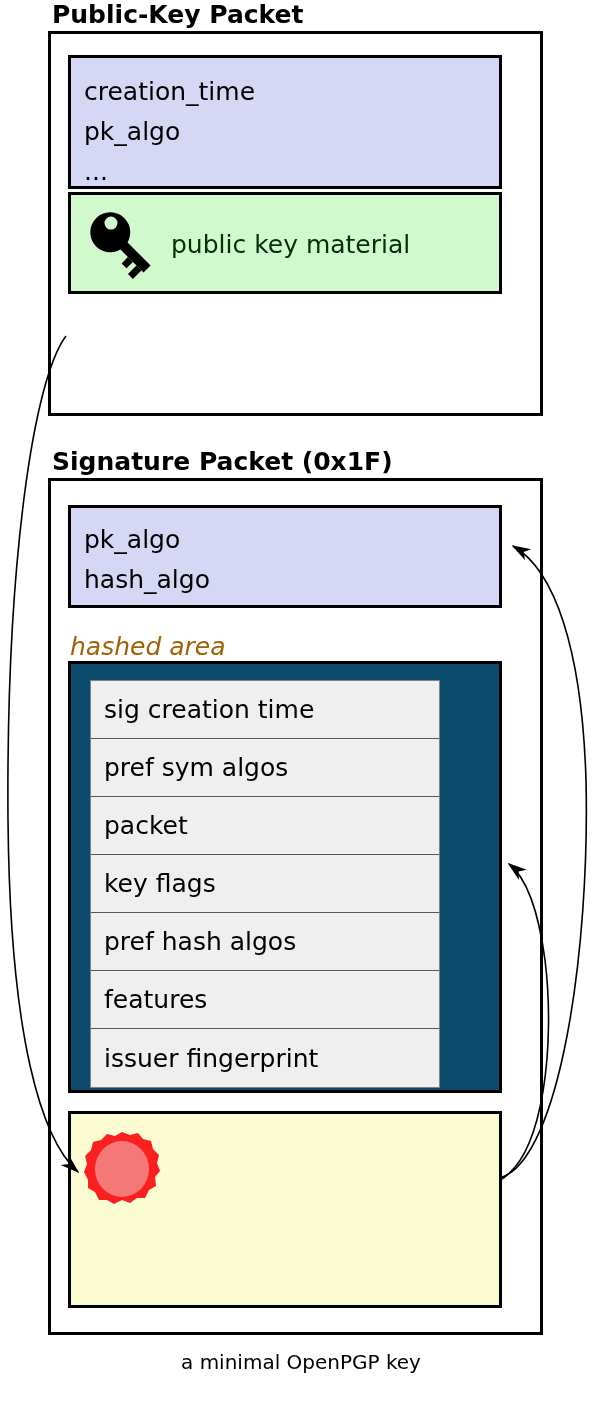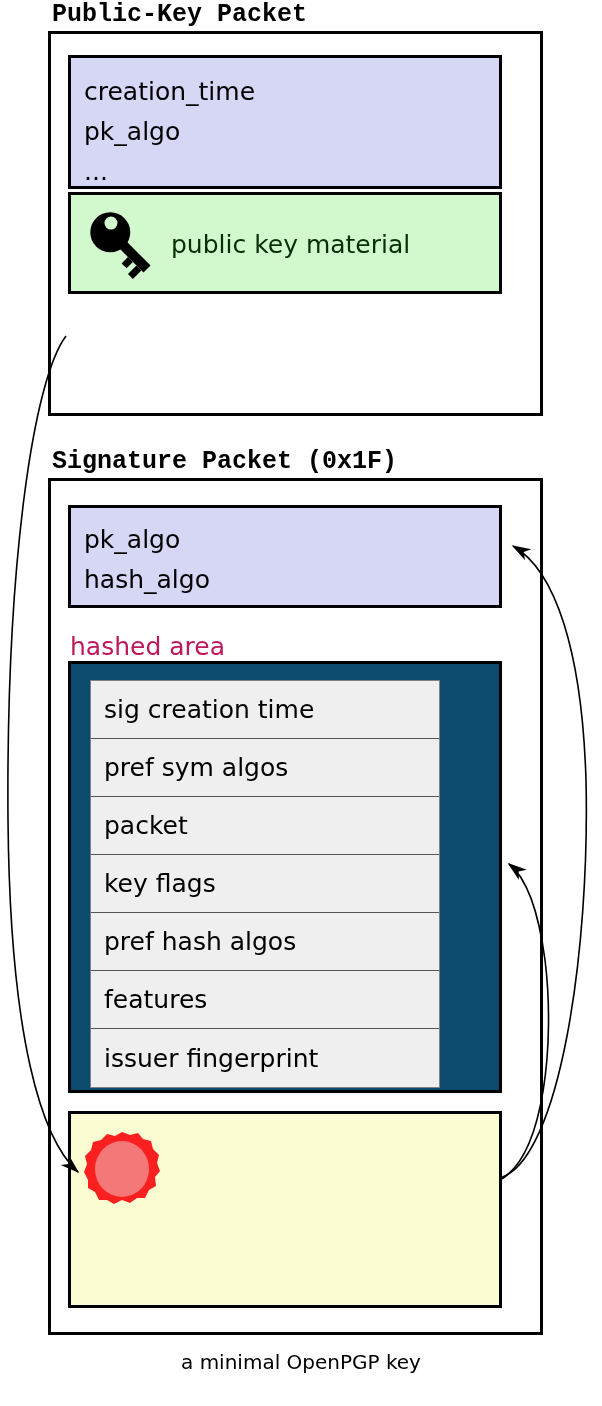--- a/index.html
+++ b/index.html
@@ -21,21 +21,20 @@
     height: 1406px;
   }
 
   .heading {
     position: absolute;
     font-weight: bold;
     font-size: 25px;
     color: #000000;
     letter-spacing: 0px;
     white-space: nowrap;
-    font-family: Liberation Mono, monospace;
   }
 
   .packet-outer {
     position: absolute;
     background: #ffffff;
     border: 3px solid #000000;
     box-sizing: border-box;
   }
 
   .field-box {
@@ -53,22 +52,23 @@
     font-size: 25px;
     color: #000000;
     line-height: 40px;
     white-space: pre;
   }
   .green-text { color: #062e08; }
 
   .hashed-label {
     position: absolute;
     font-size: 25px;
-    color: #be185d;
+    color: #a16207;
     white-space: nowrap;
+    font-style: italic;
   }
 
   .hashed-box {
     position: absolute;
     box-sizing: border-box;
     border: 3px solid #000000;
     background: #0c4a6e;
   }
 
   .sub-table {

